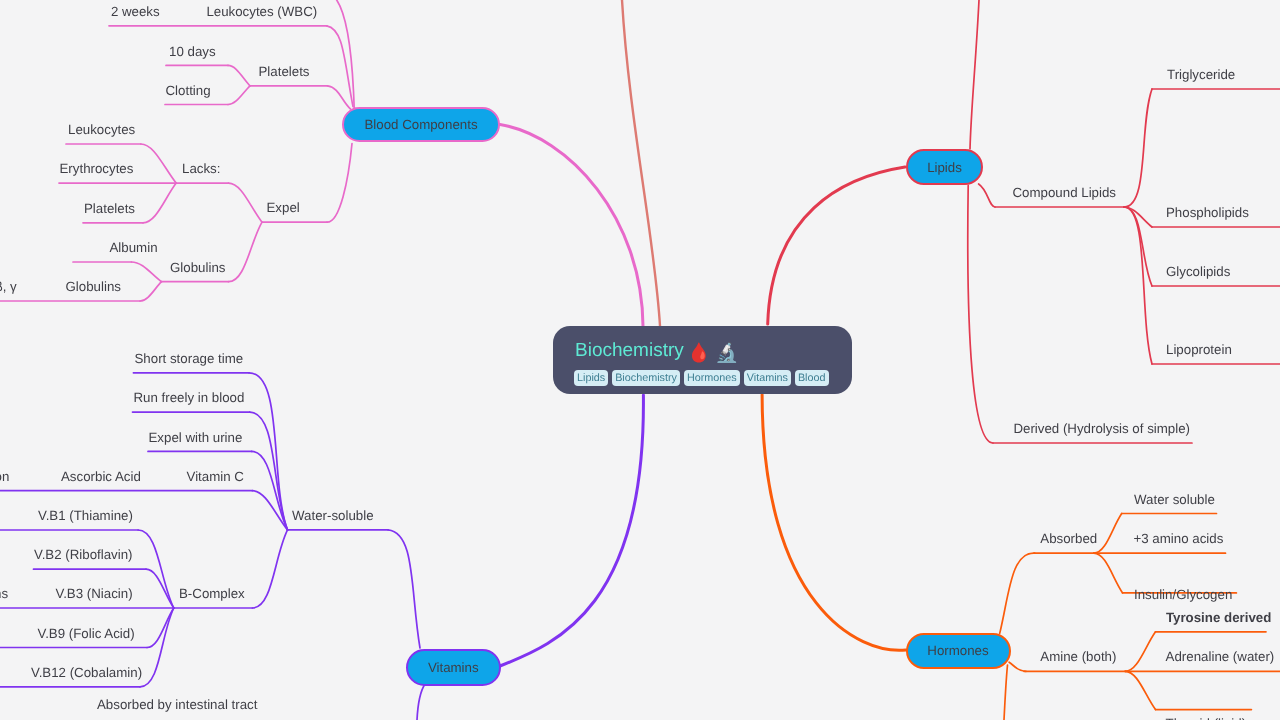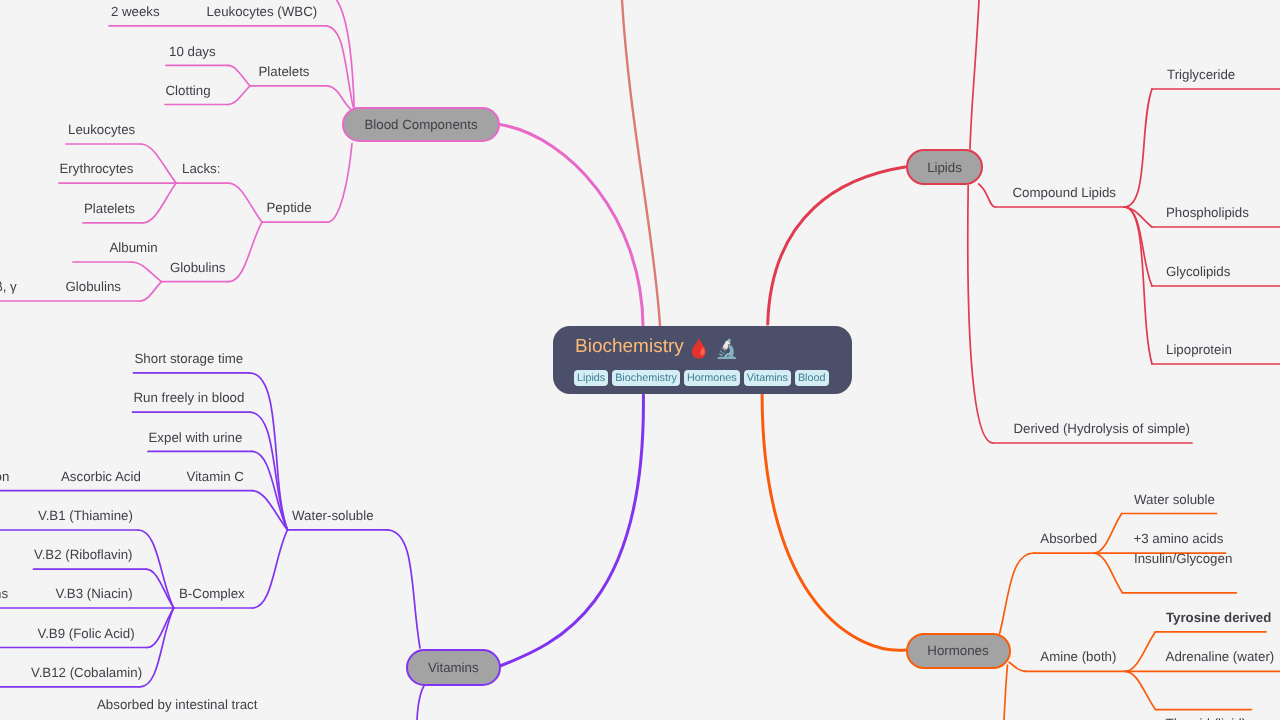--- a/index.html
+++ b/index.html
@@ -4,26 +4,26 @@
 <title>Biochemistry mind map</title>
 <style>
   html,body{margin:0;padding:0;}
   body{width:1280px;height:720px;background:#f4f4f5;overflow:hidden;
        font-family:"Liberation Sans",sans-serif;
        -webkit-font-smoothing:antialiased;text-rendering:geometricPrecision;}
   #stage{position:relative;width:1280px;height:720px;overflow:hidden;background:#f4f4f5;}
   svg#edges{position:absolute;left:0;top:0;width:1280px;height:720px;}
   .lbl{position:absolute;white-space:nowrap;color:#3f3f46;font-size:13.3px;
        line-height:13.3px;}
-  .pill{position:absolute;background:#a3a3a3;border-style:solid;border-width:2.4px;
+  .pill{position:absolute;background:#0ea5e9;border-style:solid;border-width:2.4px;
         border-radius:999px;box-sizing:border-box;color:#3f3f46;font-size:13.3px;
         display:flex;align-items:center;justify-content:center;}
   #root{position:absolute;background:#4b4e6a;border-radius:17px;box-sizing:border-box;}
-  #root .rtitle{color:#fdba74;font-size:19px;position:absolute;left:22px;top:10px;
-                white-space:nowrap;line-height:22px;}
+  #root .rtitle{color:#5eead4;font-size:19px;position:absolute;left:22px;top:10px;
+                white-space:nowrap;line-height:30px;}
   #root .emo{margin-left:4px;font-size:19px;position:relative;top:3px;}
   #root .tags{position:absolute;left:20.8px;top:43.7px;display:flex;gap:3.6px;}
   #root .tag{background:#d5edf5;color:#3f7f92;font-size:10.8px;border-radius:4px;
              padding:0 3.2px;line-height:16.2px;height:16.2px;box-sizing:border-box;}
 </style>
 </head>
 <body>
 
 <div id="stage">
   <svg id="edges" viewBox="0 0 1280 720">
@@ -106,21 +106,21 @@
       <path d="M1155.5 631.8 L1266 631.8" stroke="#fb5c0b" fill="none" stroke-width="1.7" stroke-linecap="round"></path>
       <path d="M1125.2 671.3 L1280 671.3" stroke="#fb5c0b" fill="none" stroke-width="1.7" stroke-linecap="round"></path>
       <path d="M1155.5 709.6 L1251.4 709.6" stroke="#fb5c0b" fill="none" stroke-width="1.7" stroke-linecap="round"></path>
     </svg>
   <div id="labels">
       <div class="lbl" style="left: 206.4px; top: 4.9px;">Leukocytes (WBC)</div>
       <div class="lbl" style="left: 110.9px; top: 4.9px;">2 weeks</div>
       <div class="lbl" style="left: 258.5px; top: 64.9px;">Platelets</div>
       <div class="lbl" style="left: 169px; top: 44.5px;">10 days</div>
       <div class="lbl" style="left: 165.5px; top: 83.6px;">Clotting</div>
-      <div class="lbl" style="left: 266.5px; top: 201.3px;">Peptide</div>
+      <div class="lbl" style="left: 266.5px; top: 201.3px;">Expel</div>
       <div class="lbl" style="left: 182px; top: 162.2px;">Lacks:</div>
       <div class="lbl" style="left: 68px; top: 123.1px;">Leukocytes</div>
       <div class="lbl" style="left: 59.5px; top: 162.2px;">Erythrocytes</div>
       <div class="lbl" style="left: 84px; top: 201.9px;">Platelets</div>
       <div class="lbl" style="left: 170px; top: 260.8px;">Globulins</div>
       <div class="lbl" style="left: 73.5px; top: 241.1px; margin-left: 36px;">Albumin</div>
       <div class="lbl" style="left: 65.5px; top: 280.1px;">Globulins</div>
       <div class="lbl" style="left: -5px; top: 280.1px;">β, γ</div>
       <div class="lbl" style="left: 1012.5px; top: 186.1px;">Compound Lipids</div>
       <div class="lbl" style="left: 1167px; top: 68.1px;">Triglyceride</div>
@@ -139,21 +139,21 @@
       <div class="lbl" style="left: 38px; top: 509.1px;">V.B1 (Thiamine)</div>
       <div class="lbl" style="left: 34px; top: 548.3px;">V.B2 (Riboflavin)</div>
       <div class="lbl" style="left: 55.5px; top: 587.1px;">V.B3 (Niacin)</div>
       <div class="lbl" style="left: -6px; top: 587.1px;">ns</div>
       <div class="lbl" style="left: 37.5px; top: 626.6px;">V.B9 (Folic Acid)</div>
       <div class="lbl" style="left: 31px; top: 665.9px;">V.B12 (Cobalamin)</div>
       <div class="lbl" style="left: 97px; top: 698.1px;">Absorbed by intestinal tract</div>
       <div class="lbl" style="left: 1040.3px; top: 532.3px;">Absorbed</div>
       <div class="lbl" style="left: 1134px; top: 492.6px;">Water soluble</div>
       <div class="lbl" style="left: 1133.5px; top: 532.3px;">+3 amino acids</div>
-      <div class="lbl" style="left: 1134px; top: 552px;">Insulin/Glycogen</div>
+      <div class="lbl" style="left: 1134px; top: 588px;">Insulin/Glycogen</div>
       <div class="lbl" style="left: 1040.3px; top: 650.4px;">Amine (both)</div>
       <div class="lbl" style="left: 1165.9px; top: 610.9px; font-weight: bold;">Tyrosine derived</div>
       <div class="lbl" style="left: 1165.6px; top: 650.4px;">Adrenaline (water)</div>
       <div class="lbl" style="left: 1165.6px; top: 717px;">Thyroid (lipid)</div>
     </div>
   <div id="pills">
       <div class="pill" style="left: 342px; top: 107px; width: 158px; height: 35px; border-color: rgb(232, 105, 202);">Blood Components</div>
       <div class="pill" style="left: 906px; top: 149px; width: 77px; height: 36px; border-color: rgb(226, 58, 79);">Lipids</div>
       <div class="pill" style="left: 406px; top: 649.4px; width: 94.5px; height: 36.2px; border-color: rgb(128, 51, 240);">Vitamins</div>
       <div class="pill" style="left: 905.5px; top: 633px; width: 105px; height: 35.5px; border-color: rgb(251, 92, 11);">Hormones</div>

